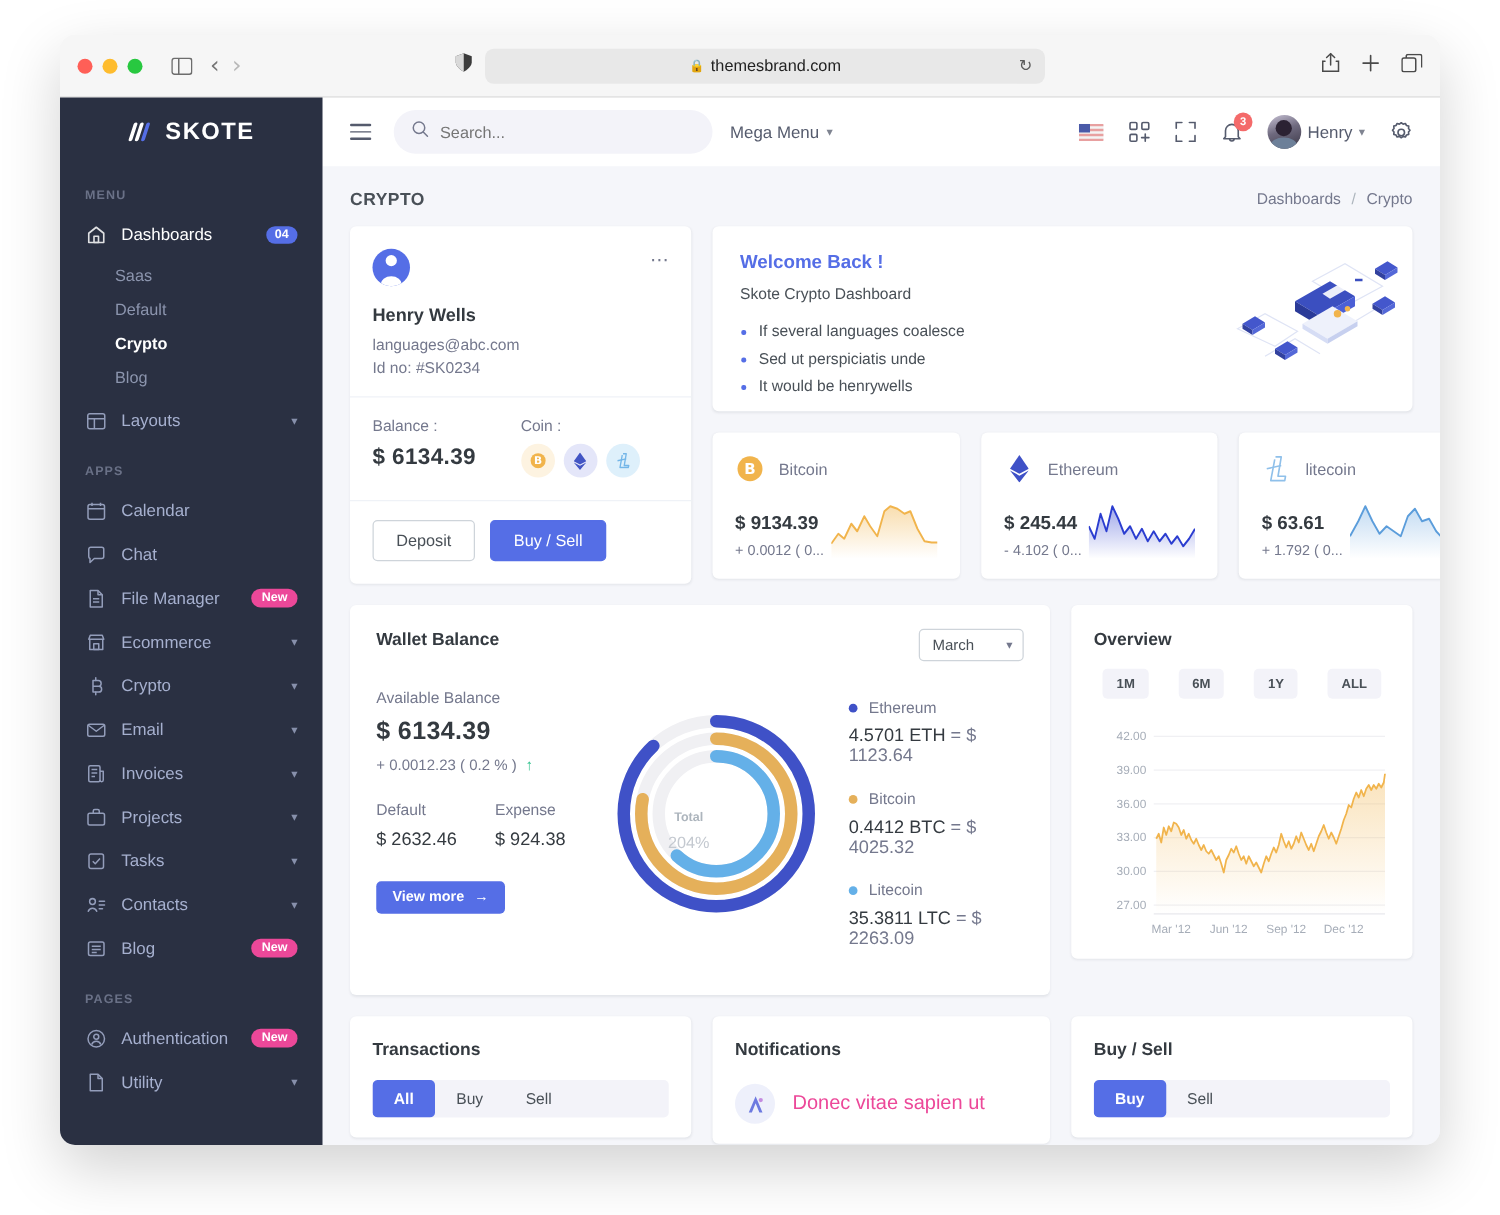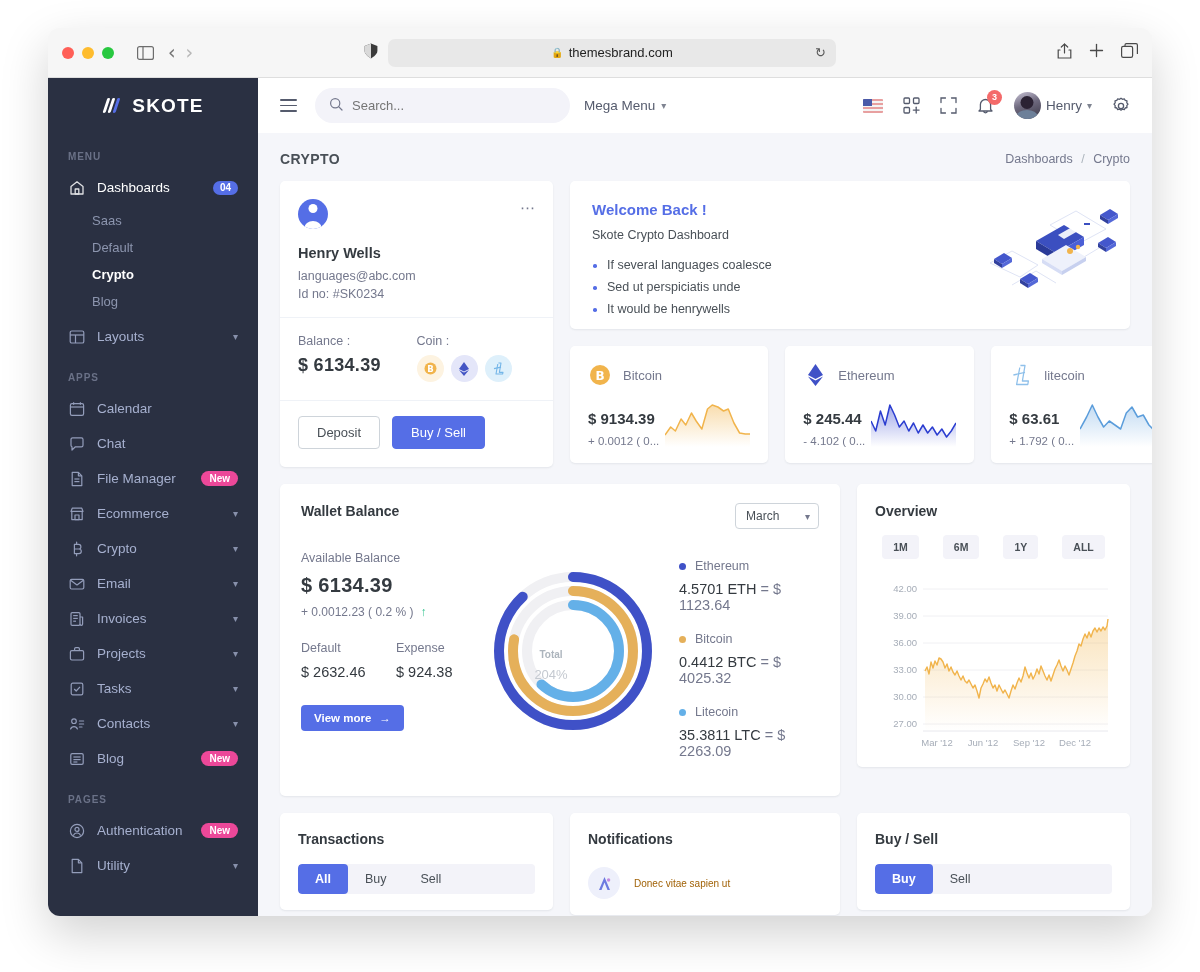--- a/index.html
+++ b/index.html
@@ -275,21 +275,21 @@
   }
   .pill {
     font-size: 12.5px; padding: 8px 17px; color: #495057; cursor: pointer;
   }
   .pill.active { background: #556ee6; color: #fff; font-weight: 600; border-radius: 4px; }
   .notif-row { display: flex; align-items: center; gap: 14px; margin-top: 20px; }
   .notif-av {
     width: 32px; height: 32px; border-radius: 50%; background: #eef0fb;
     display: flex; align-items: center; justify-content: center; flex-shrink: 0;
   }
-  .notif-txt { font-size: 10px; color: #a16207; }
+  .notif-txt { font-size: 16px; color: #ec4899; }
 </style>
 </head>
 <body>
 
 <div class="browser">
 
   <div class="chrome">
     <div class="dots">
       <span class="dot r"></span>
       <span class="dot y"></span>

